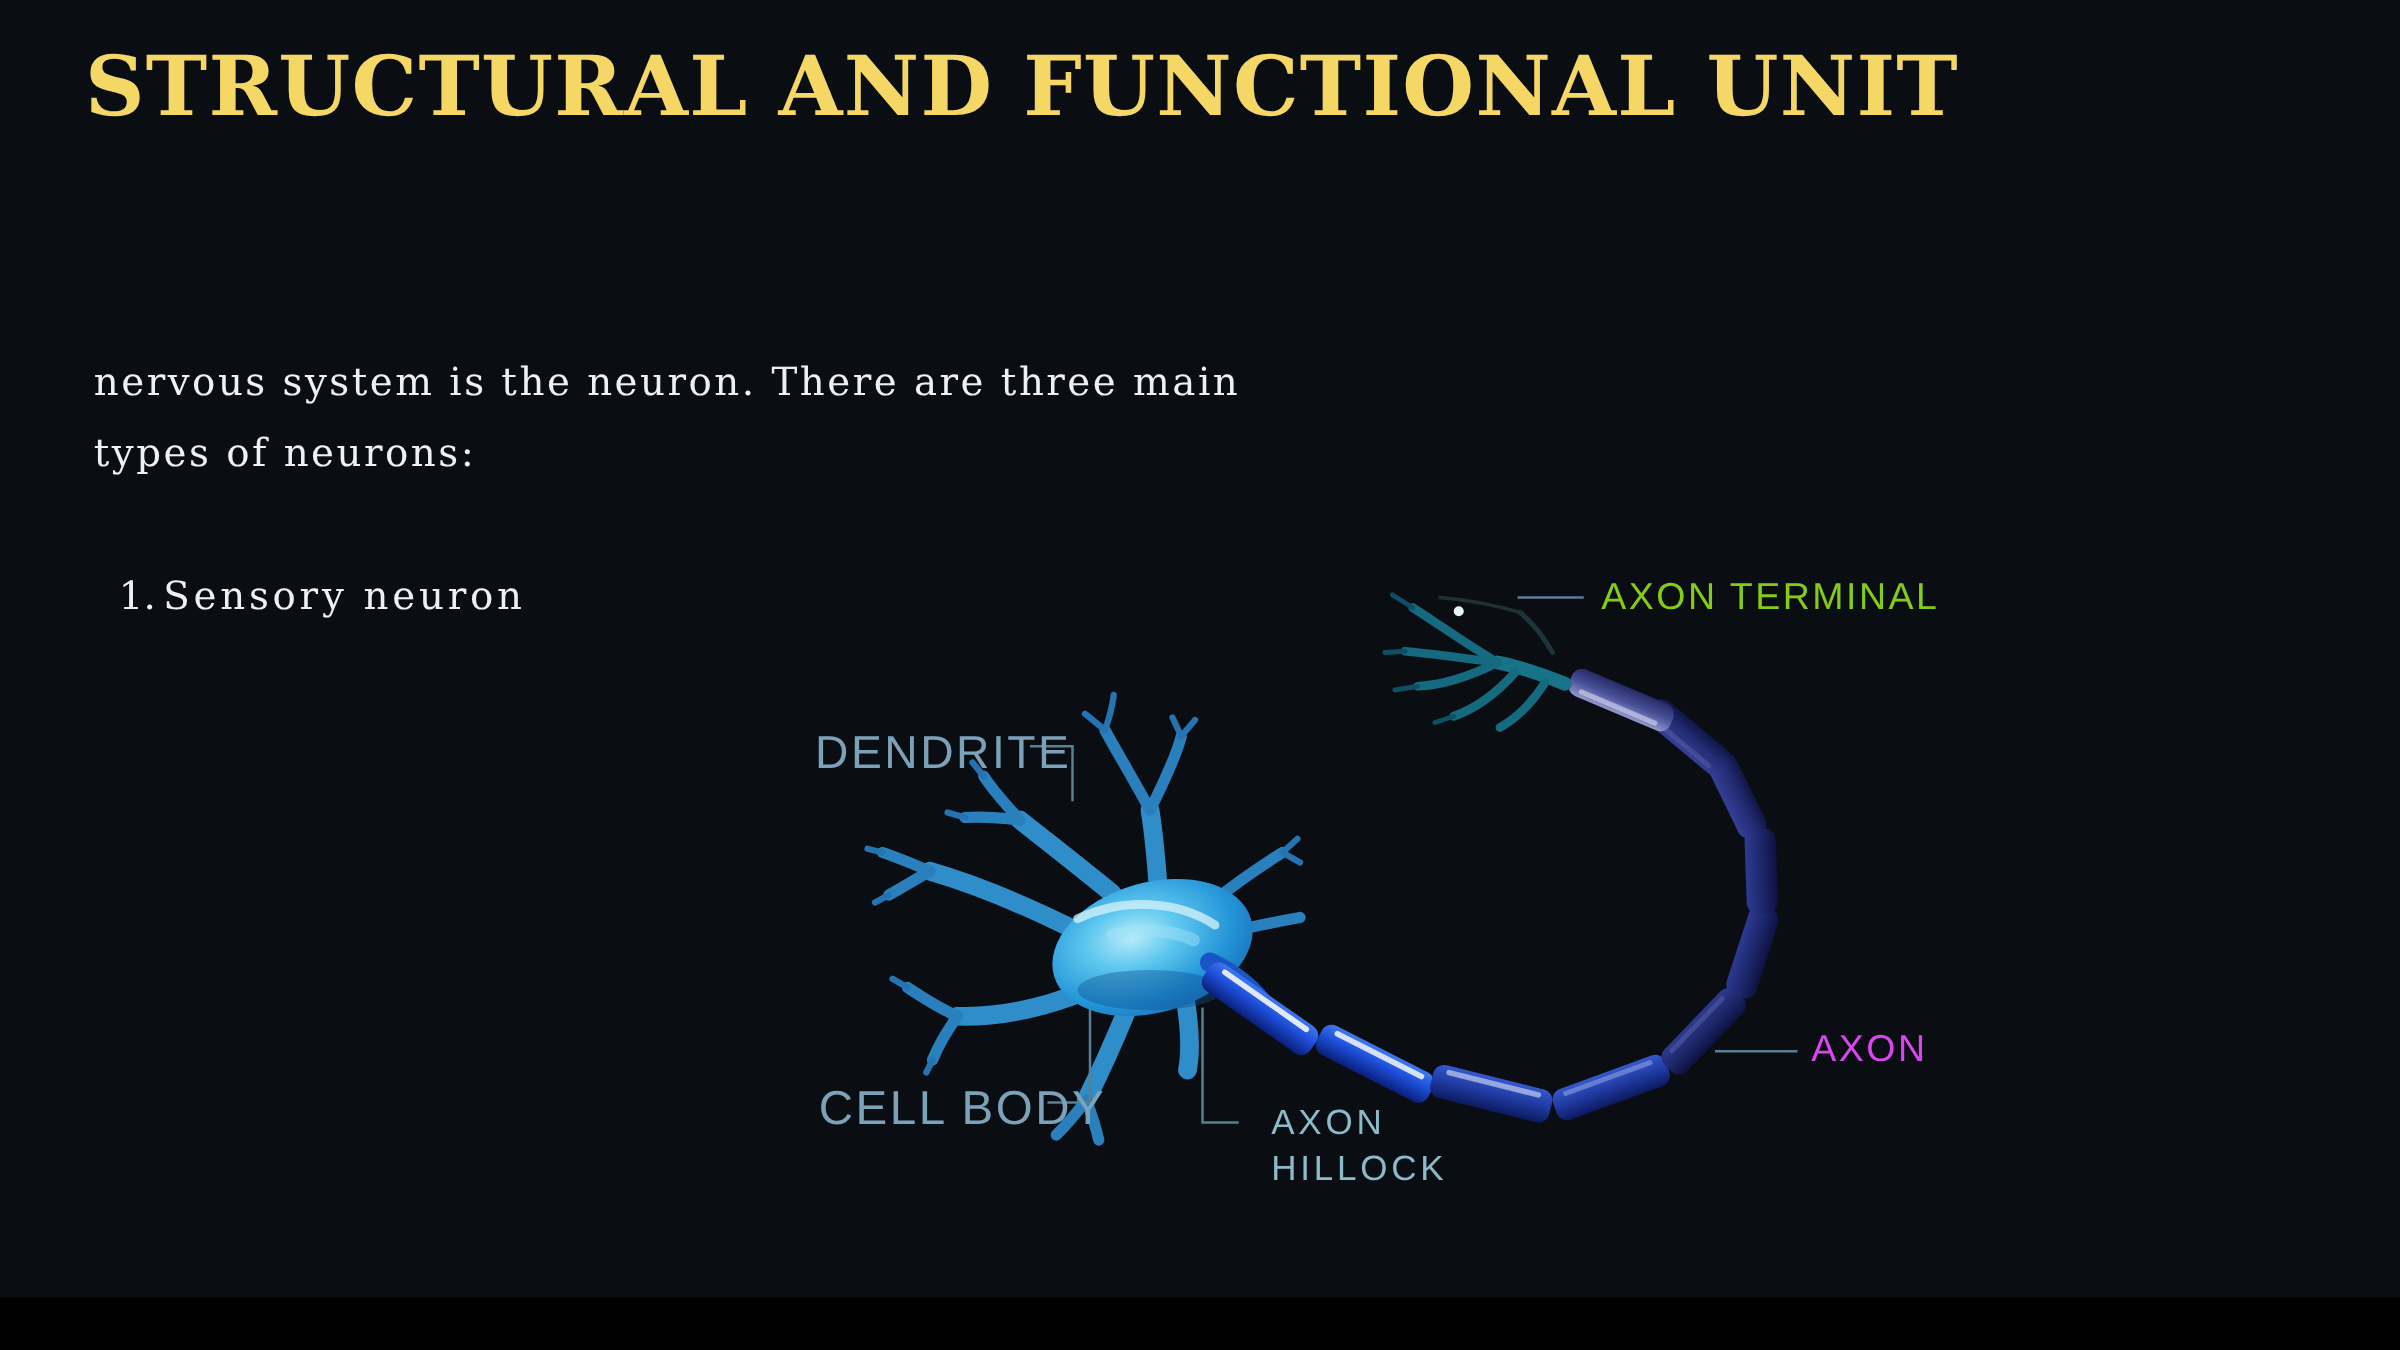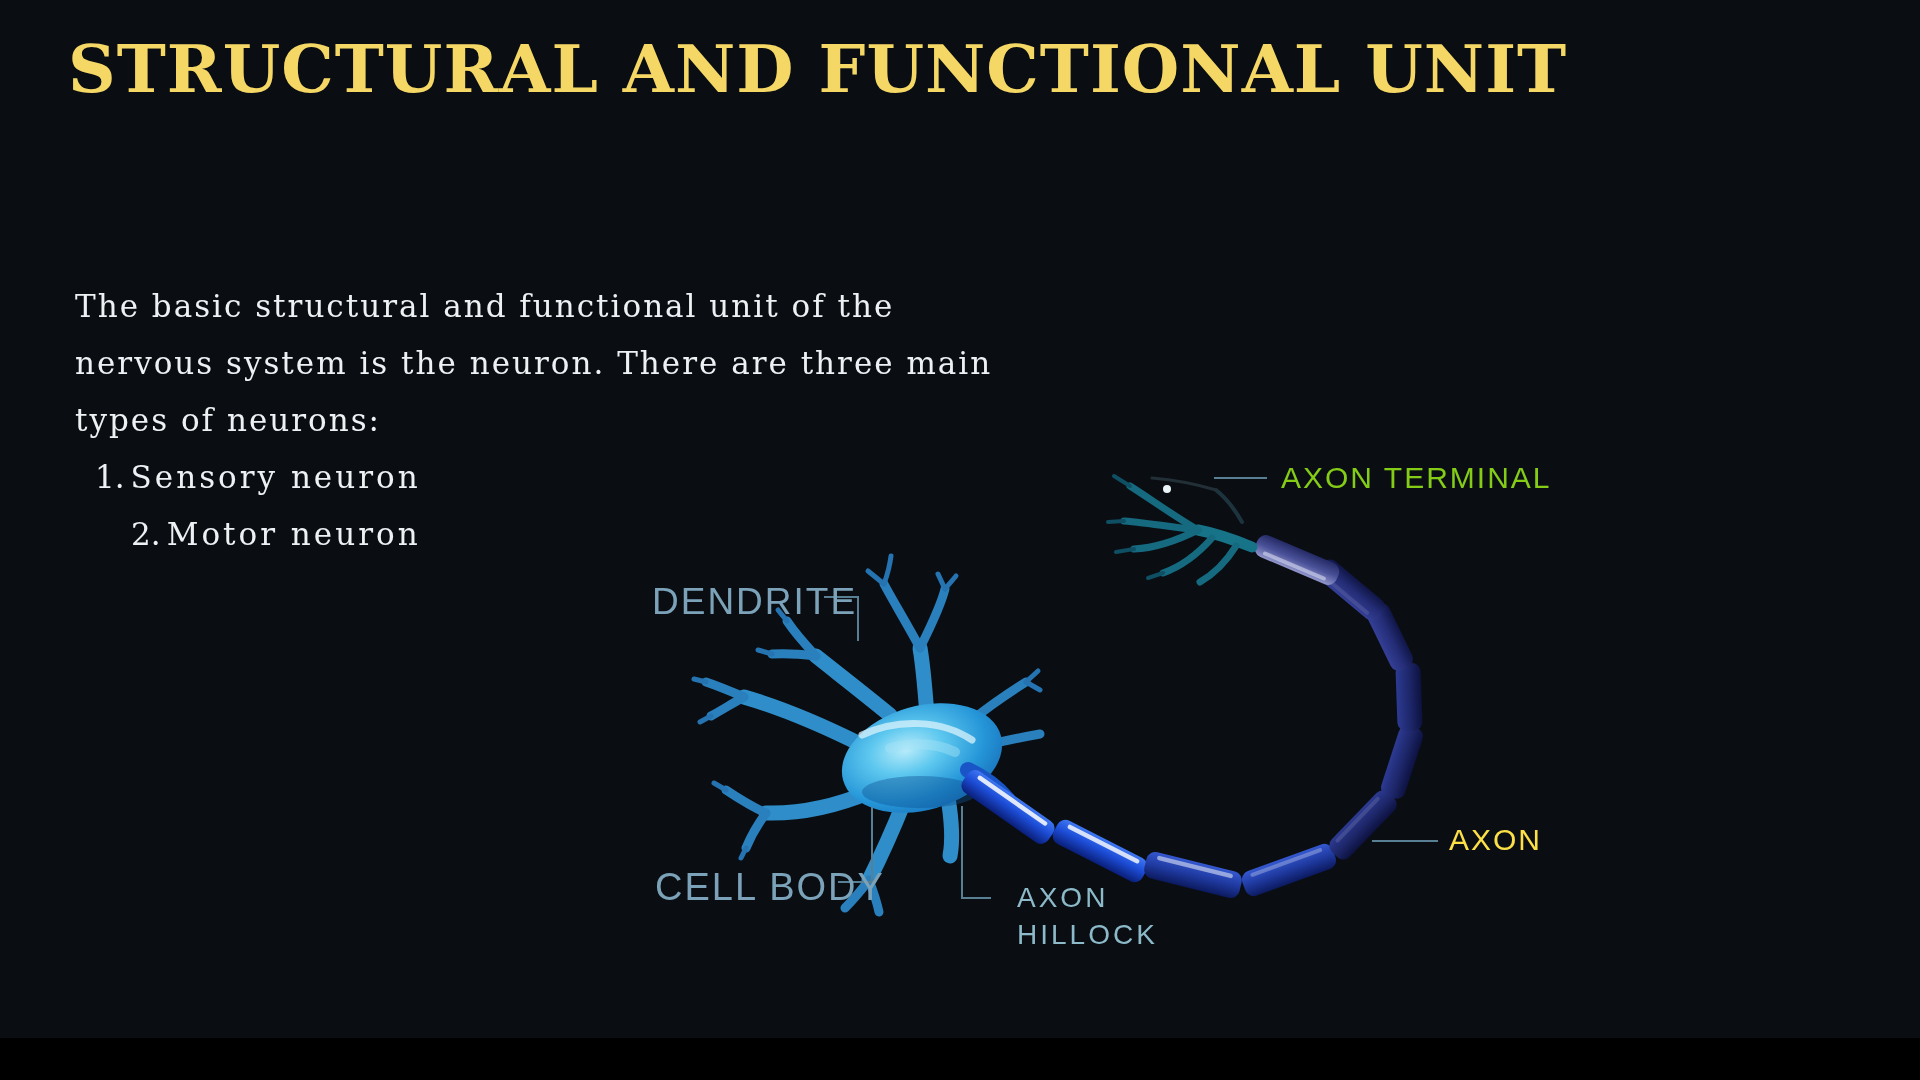--- a/index.html
+++ b/index.html
@@ -46,42 +46,38 @@
     letter-spacing:2px;
     white-space:nowrap;
   }
   .lbl-dendrite{left:652px;top:581px;font-size:37px;color:#7ba2b8;}
   .lbl-axon-terminal{left:1281px;top:461px;font-size:30px;color:#84cc16;}
   .lbl-cell-body{left:655px;top:866px;font-size:38px;color:#7ba2b8;}
   .lbl-axon-hillock{
     left:1017px;top:879px;font-size:28px;color:#8cbac9;
     width:175px;white-space:normal;line-height:37px;letter-spacing:3px;
   }
-  .lbl-axon{left:1449px;top:823px;font-size:30px;color:#fde047;}
+  .lbl-axon{left:1449px;top:823px;font-size:30px;color:#d946ef;}
   svg.neuron{position:absolute;left:0;top:0;}
 </style>
 </head>
 <body>
 
 <div class="slide">
 
   <div class="title-line l1">STRUCTURAL AND FUNCTIONAL UNIT</div>
 
   <div class="intro">
-    <div class="line">The basic structural and functional unit of the</div>
     <div class="line">nervous system is the neuron. There are three main</div>
     <div class="line">types of neurons:</div>
   </div>
 
   <div class="neuron-list">
     <div class="item">
       <span class="num">1.</span><span>Sensory neuron</span>
-    </div>
-    <div class="item">
-      <span class="num">2.</span><span>Motor neuron</span>
     </div>
   </div>
 
   <svg class="neuron" width="1920" height="1080" viewBox="0 0 1920 1080">
     <defs>
       <radialGradient id="somaGrad" cx="42%" cy="38%" r="75%">
         <stop offset="0%" stop-color="#b9ecfa"></stop>
         <stop offset="30%" stop-color="#5ec8ef"></stop>
         <stop offset="65%" stop-color="#2596d8"></stop>
         <stop offset="100%" stop-color="#1565b2"></stop>

